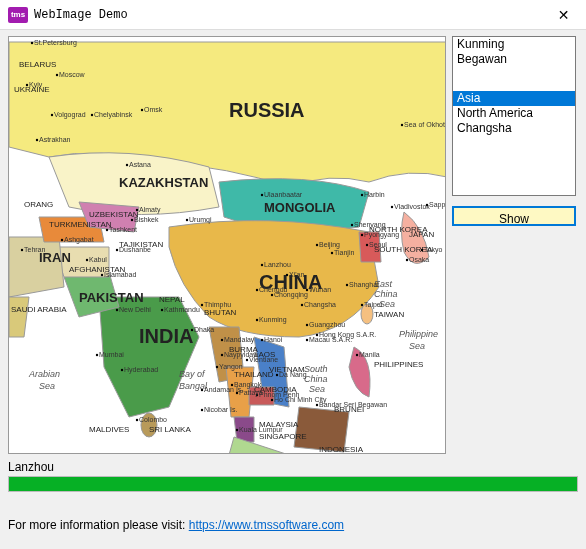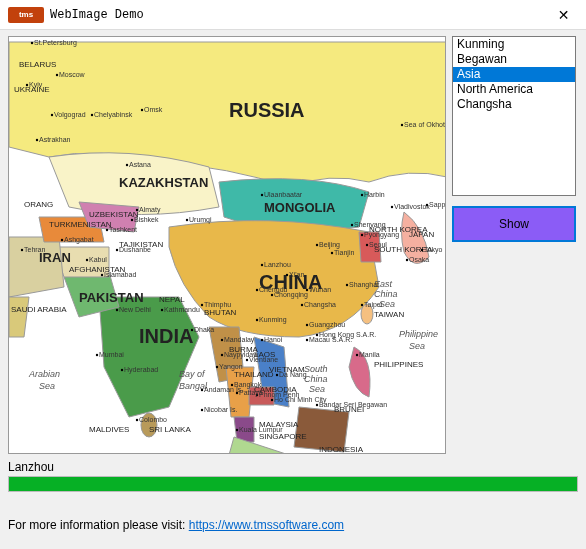--- a/index.html
+++ b/index.html
@@ -15,23 +15,23 @@
   .titlebar {
     height: 30px;
     background: #fff;
     border-bottom: 1px solid #ddd;
     display: flex;
     align-items: center;
     padding: 0 8px;
     position: relative;
   }
   .tb-icon {
-    width: 36px; height: 16px;
+    width: 20px; height: 16px;
     margin-right: 6px;
-    background: #c2410c;
+    background: #a21caf;
     color: #fff;
     font-size: 8px;
     font-weight: bold;
     display: flex;
     align-items: center;
     justify-content: center;
     border-radius: 2px;
   }
   .tb-title { font-size: 12px; font-family: Liberation Mono, monospace; }
   .tb-close {
@@ -68,26 +68,26 @@
     background: #fff;
     overflow: auto;
   }
   .li-item {
     padding: 0 4px;
     height: 15px;
     line-height: 15px;
     font-size: 12px;
     cursor: default;
   }
-  .li-item.selected { background: #0078d7; color: #fff; }
+  .li-item.selected { background: #0078d7; color: #fff; margin-top: 24px; }
   .show-btn {
     width: 100%;
-    height: 36px;
+    height: 20px;
     border: 2px solid #0078d7;
-    background: #8b5cf6;
+    background: #fef9c3;
     font-size: 12px;
     text-align: center;
     line-height: 20px;
     cursor: pointer;
     margin-top: 2px;
   }
   .download-row { margin-top: 6px; }
   .progress {
     width: 100%; height: 16px;
     border: 1px solid #bcbcbc;

